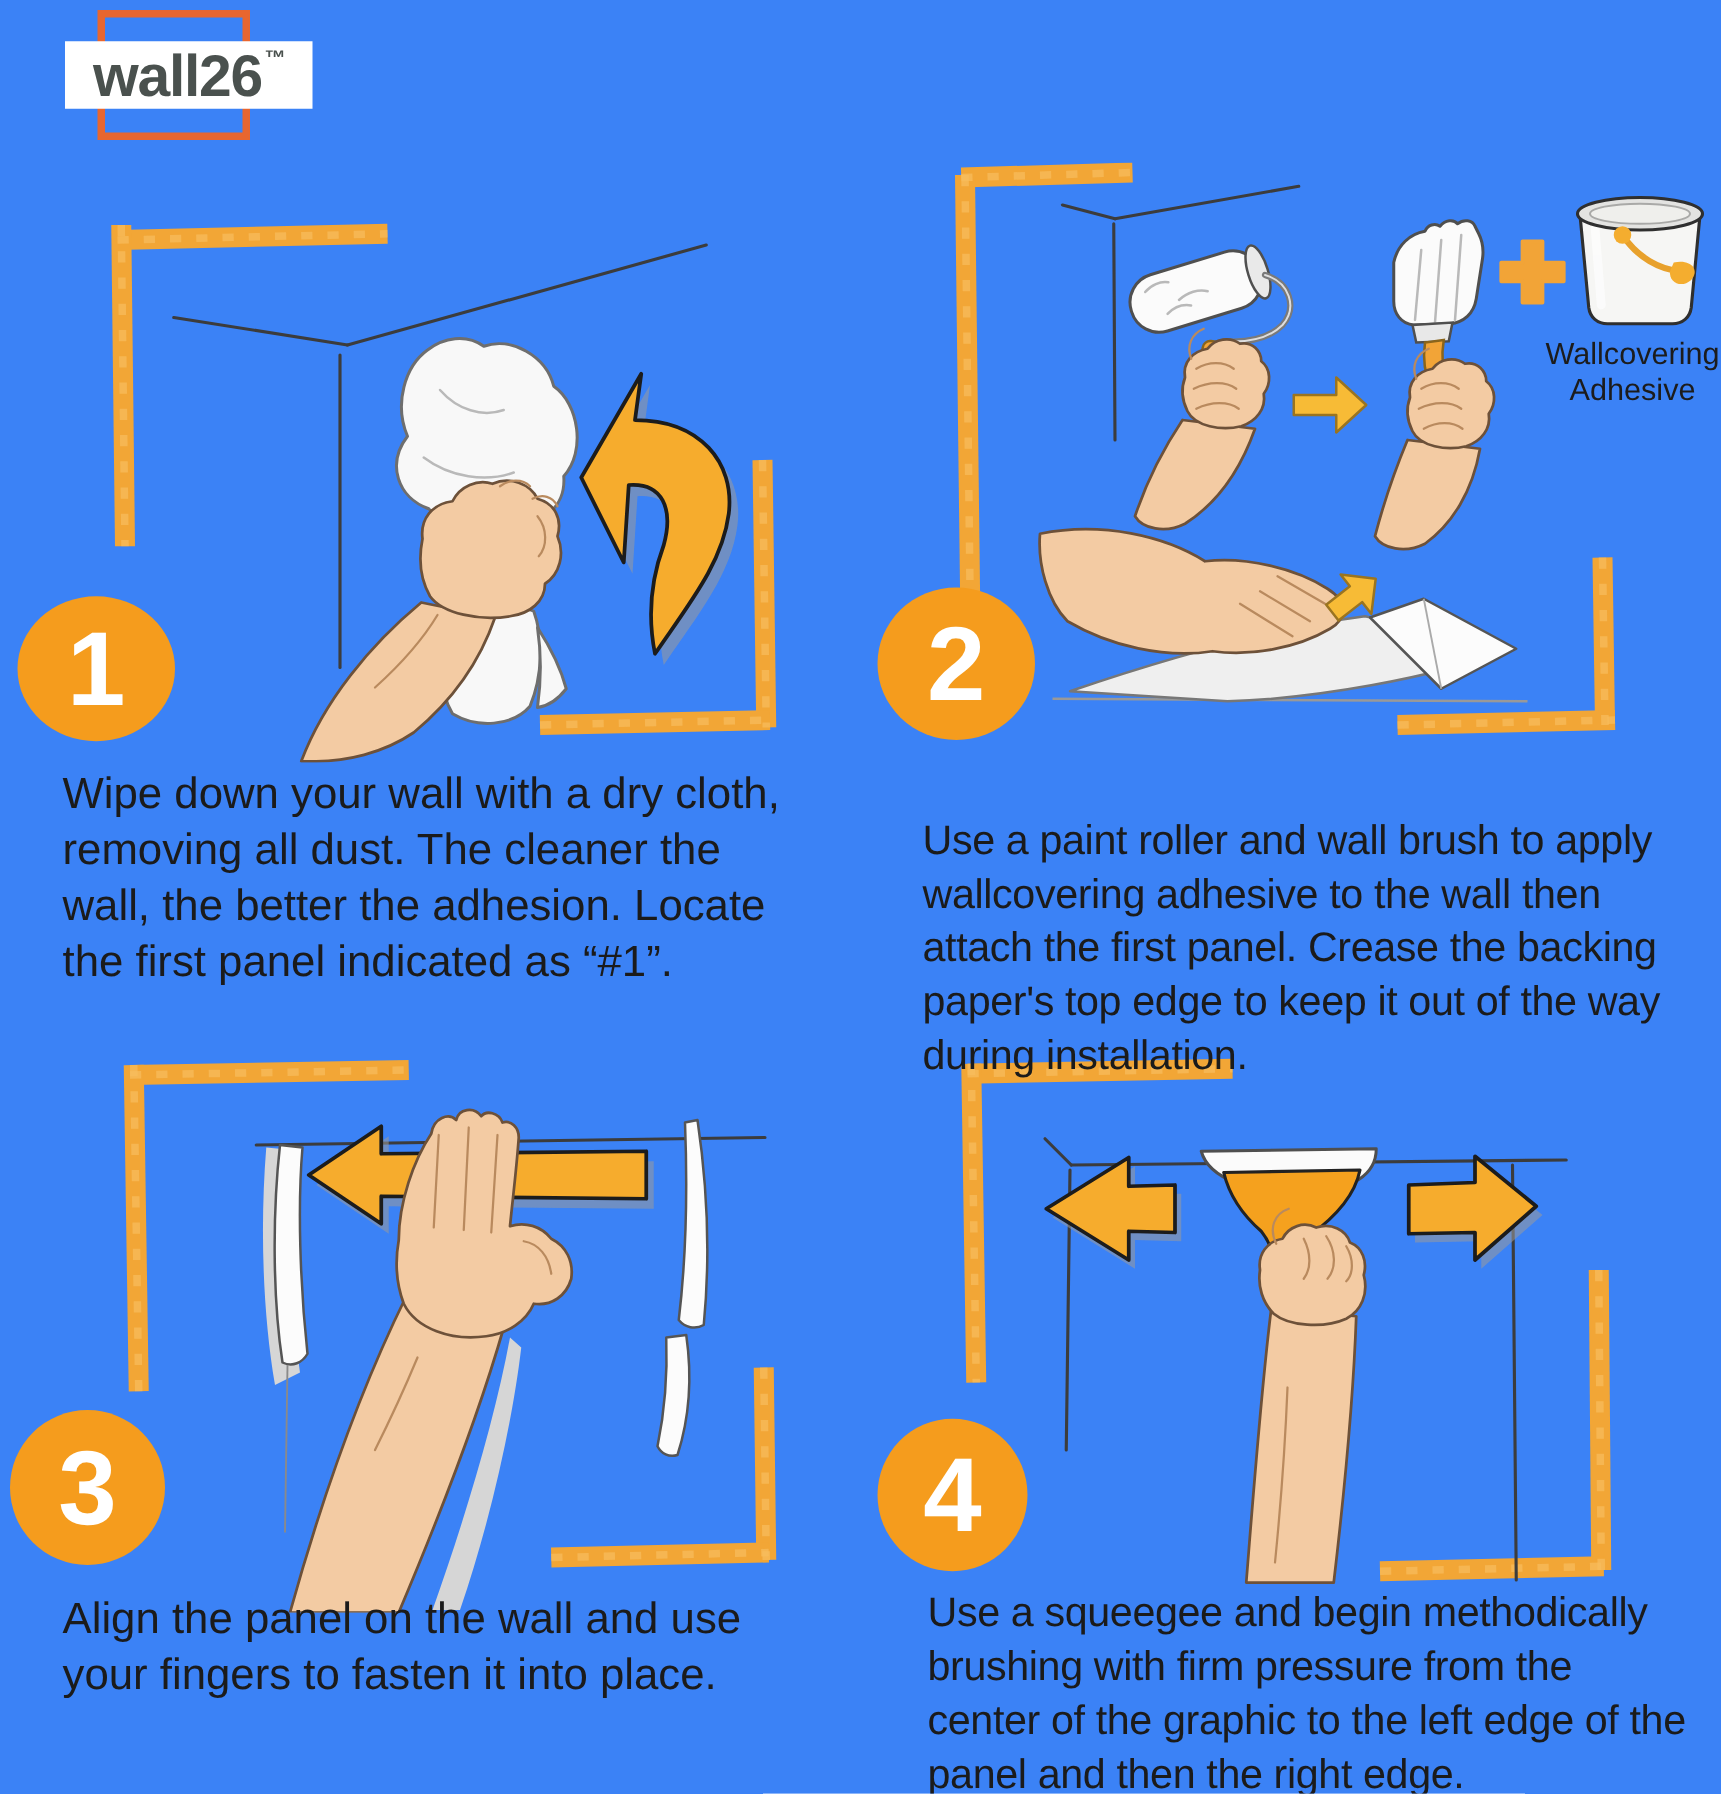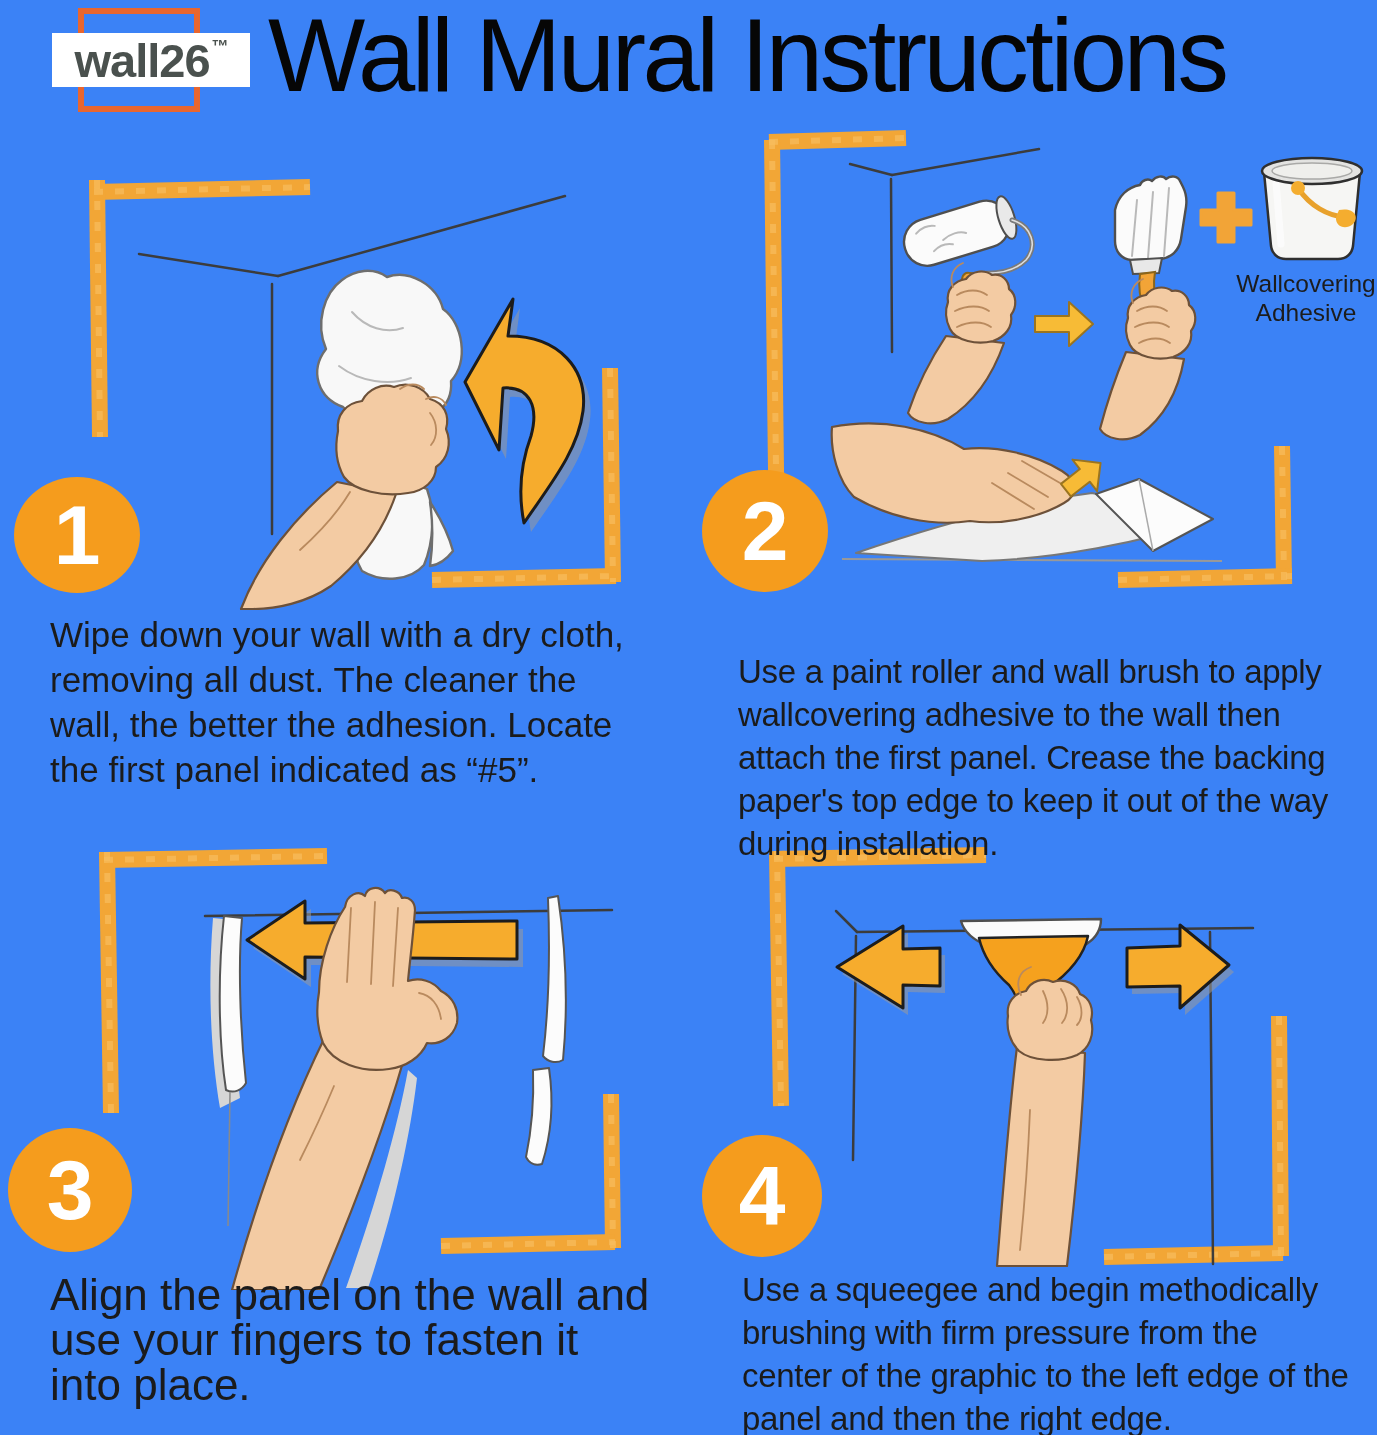--- a/index.html
+++ b/index.html
@@ -42,37 +42,36 @@
          display:flex;align-items:center;justify-content:center;
          font-weight:700;font-size:84px;line-height:1;}
   #badge1{left:14px;top:477px;width:126px;height:116px;}
   #badge2{left:702px;top:470px;width:126px;height:122px;}
   #badge3{left:8px;top:1128px;width:124px;height:124px;}
   #badge4{left:702px;top:1135px;width:120px;height:122px;}
   
   .step-text{position:absolute;color:#1b1b1b;}
   #text1{left:50px;top:612px;width:600px;font-size:35px;line-height:45px;}
   #text2{left:738px;top:610px;width:608px;font-size:33px;line-height:43px;letter-spacing:-0.3px;margin-top:40px;}
-  #text3{left:50px;top:1272px;width:600px;font-size:44px;line-height:45px;}
+  #text3{left:50px;top:1272px;width:600px;font-size:35px;line-height:45px;}
   #text4{left:742px;top:1268px;width:610px;font-size:33px;line-height:43px;letter-spacing:-0.3px;}
   
   .bucket-label{position:absolute;left:1233px;top:270px;width:146px;text-align:center;
                 font-size:24.5px;line-height:1.18;color:#1c1c1c;}
 </style>
 </head>
 <body>
 
 <div class="page">
 
   <div class="logo-frame"></div>
   <div class="logo-text">
     <span>wall26</span>
       <span class="tm">™</span>
   </div>
-  <div class="page-title">Wall Mural Instructions</div>
 
   <div class="illo" id="illo1">
     <svg viewBox="0 0 690 480">
       <g>
         <path class="crayon" d="M94,62 L310,57"></path>
           <path class="crayon" d="M97,50 L100,307"></path>
         <path class="crayon-tex" d="M94,62 L310,57"></path>
           <path class="crayon-tex" d="M97,50 L100,307"></path>
       </g>
       <g>
@@ -269,18 +268,18 @@
     </div>
   <div class="badge" id="badge4">
       <span>4</span>
     </div>
 
   <div class="bucket-label">
     <div>Wallcovering</div>
     <div>Adhesive</div>
   </div>
 
-  <div class="step-text" id="text1">Wipe down your wall with a dry cloth, removing all dust. The cleaner the wall, the better the adhesion. Locate the first panel indicated as “#5”.</div>
+  <div class="step-text" id="text1">Wipe down your wall with a dry cloth, removing all dust. The cleaner the wall, the better the adhesion. Locate the first panel indicated as “#1”.</div>
   <div class="step-text" id="text2">Use a paint roller and wall brush to apply wallcovering adhesive to the wall then attach the first panel. Crease the backing paper's top edge to keep it out of the way during installation.</div>
   <div class="step-text" id="text3">Align the panel on the wall and use your fingers to fasten it into place.</div>
   <div class="step-text" id="text4">Use a squeegee and begin methodically brushing with firm pressure from the center of the graphic to the left edge of the panel and then the right edge.</div>
 
 </div>
 
 </body></html>

